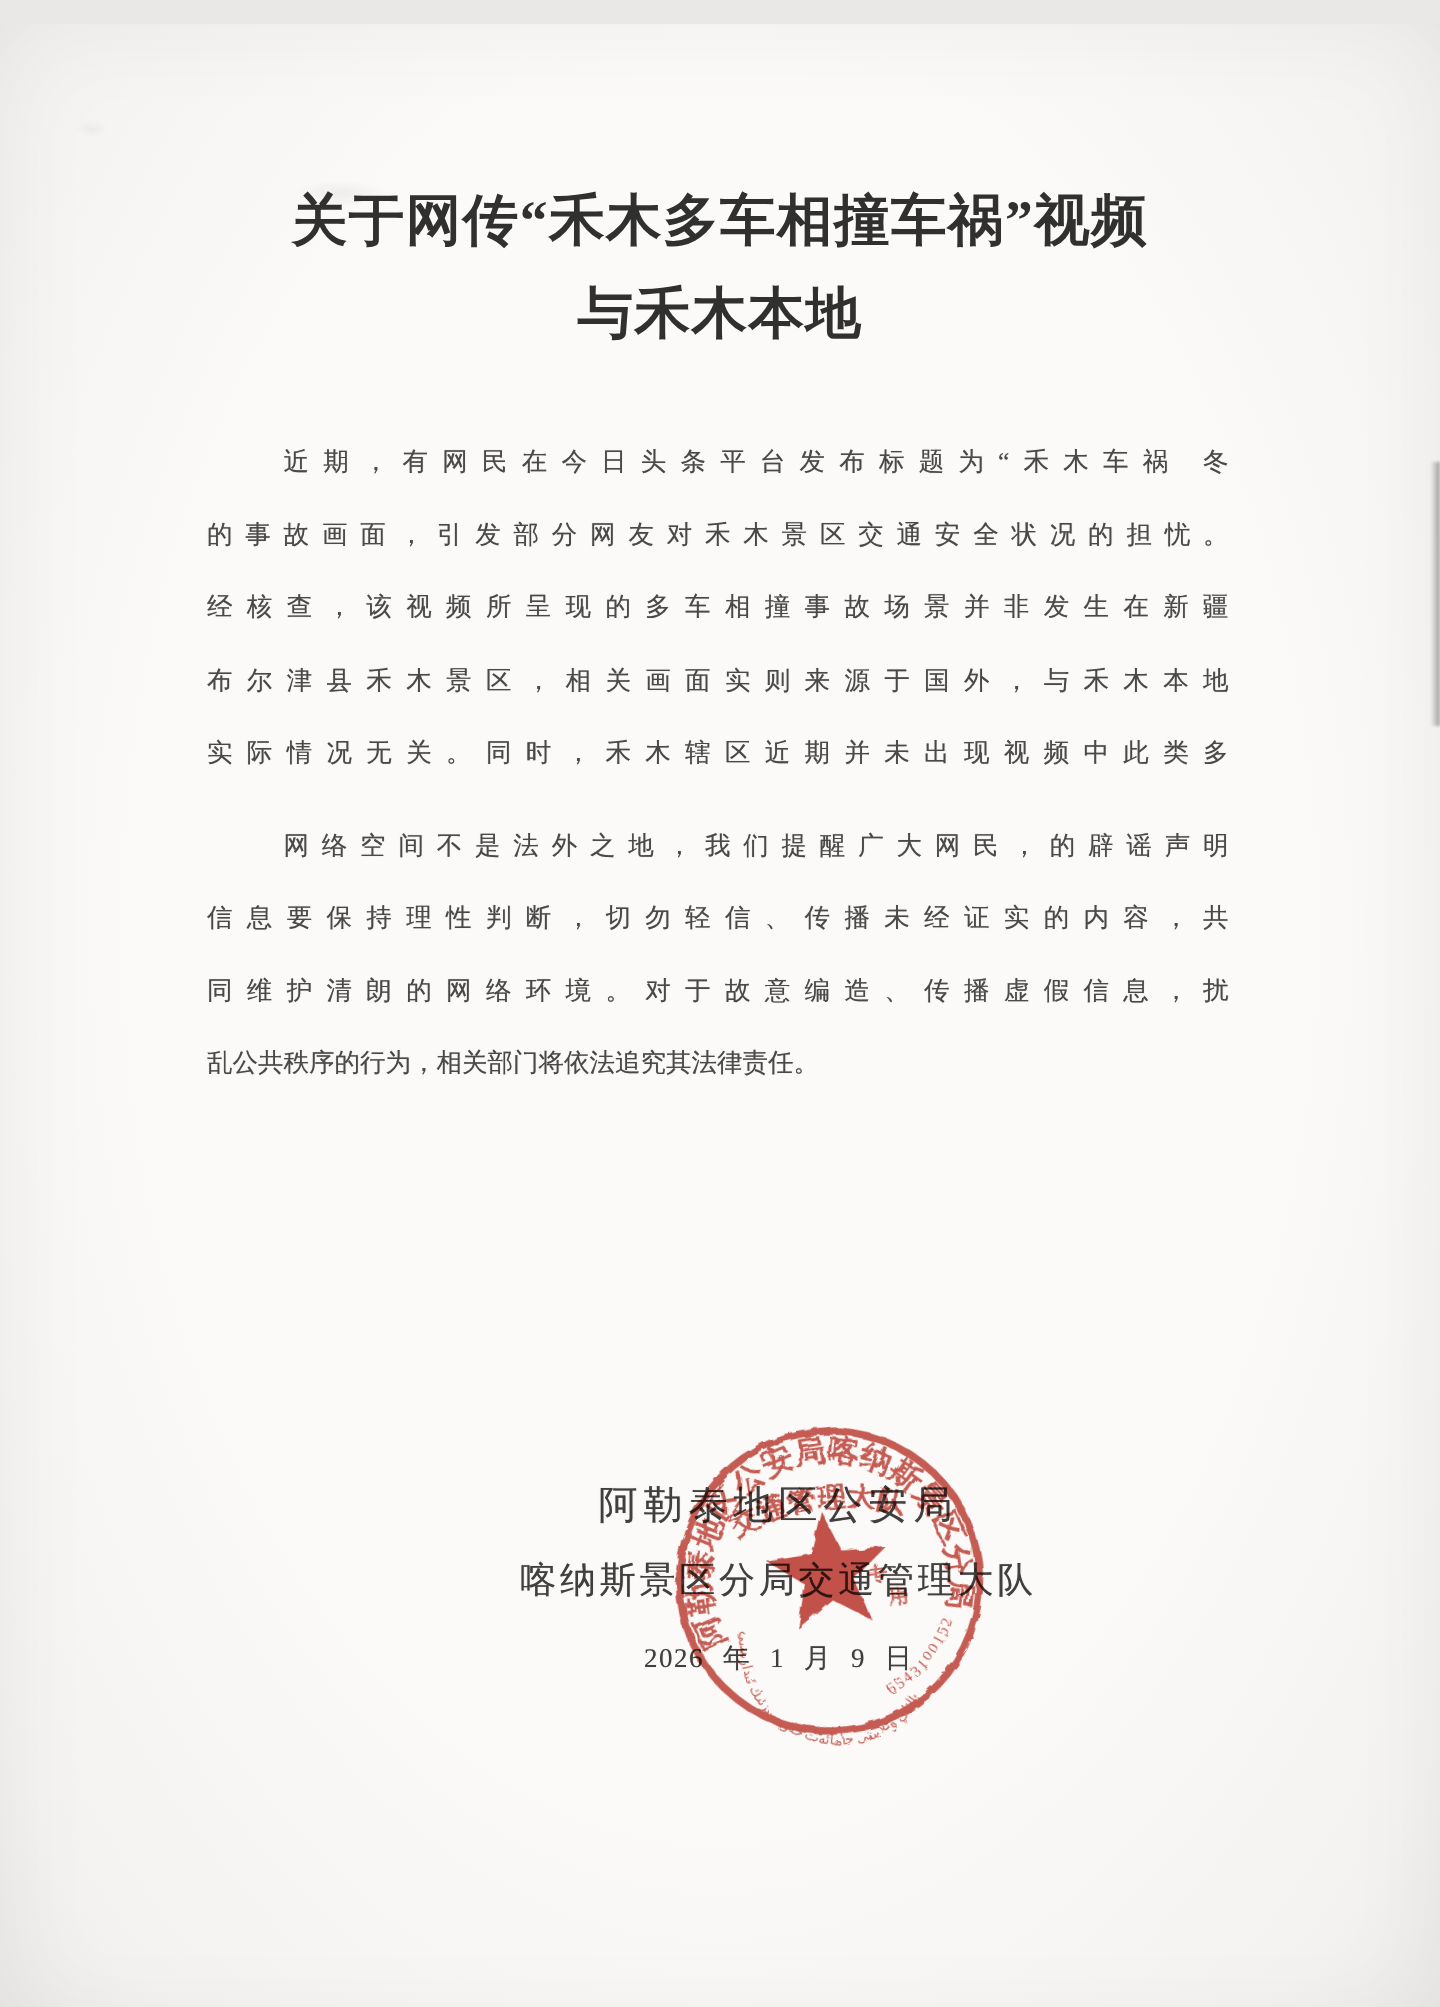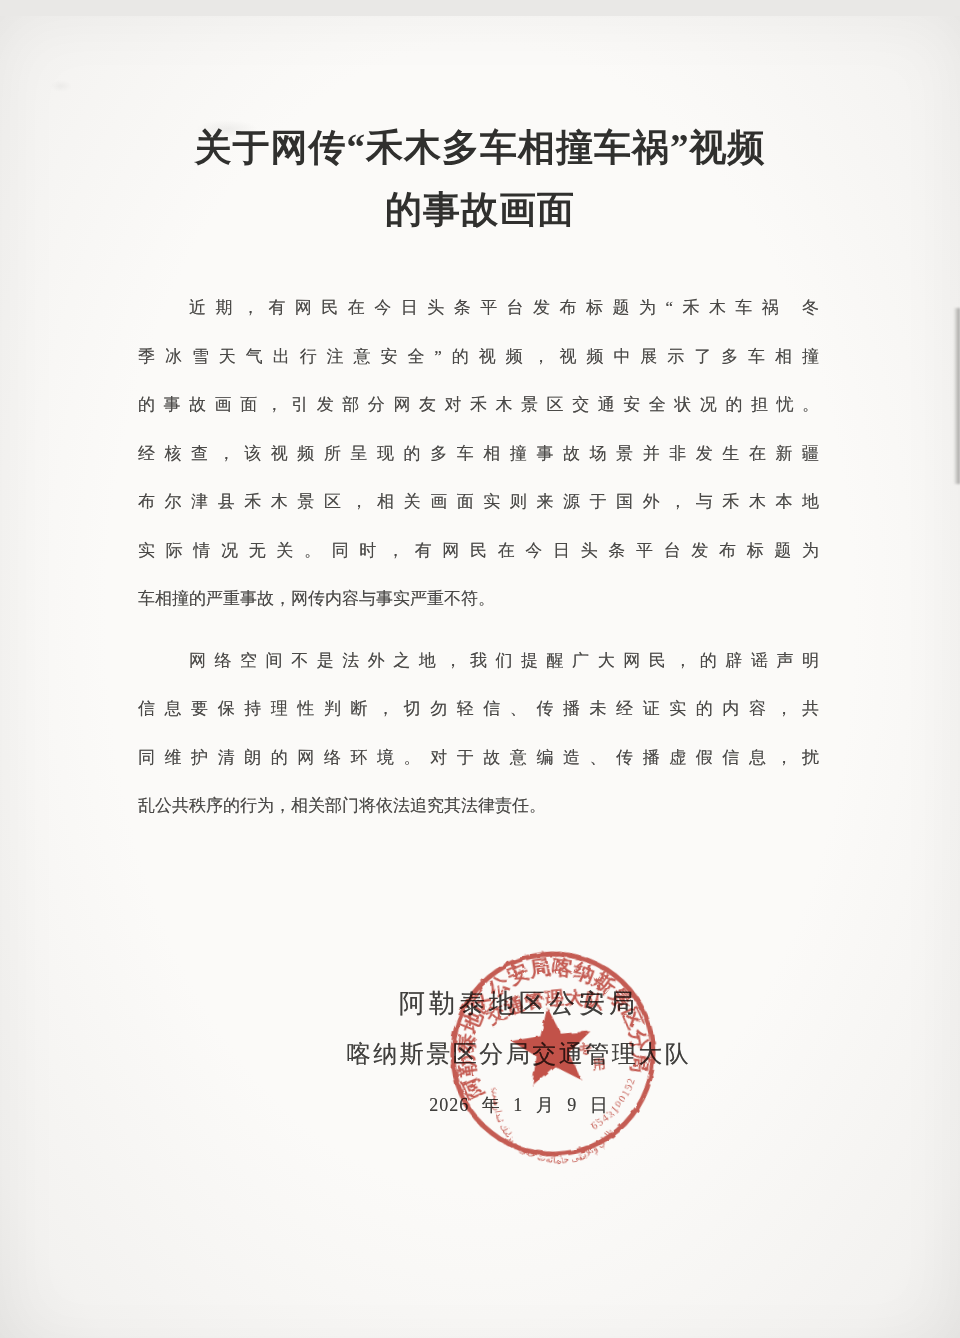--- a/index.html
+++ b/index.html
@@ -54,32 +54,30 @@
 <body>
 
 <div class="page">
 
   <div class="smudge smudge-a"></div>
   <div class="smudge smudge-b"></div>
   <div class="edge-artifact"></div>
 
   <div class="title">
     <div class="title-line">关于网传“禾木多车相撞车祸”视频</div>
-    <div class="title-line">的事故画面</div>
+    <div class="title-line">与禾木本地</div>
   </div>
 
   <div class="body-text">
     <div class="para">
       <div class="line just indent">近期，有网民在今日头条平台发布标题为“禾木车祸 冬</div>
-      <div class="line just">季冰雪天气出行注意安全”的视频，视频中展示了多车相撞</div>
       <div class="line just">的事故画面，引发部分网友对禾木景区交通安全状况的担忧。</div>
       <div class="line just">经核查，该视频所呈现的多车相撞事故场景并非发生在新疆</div>
       <div class="line just">布尔津县禾木景区，相关画面实则来源于国外，与禾木本地</div>
-      <div class="line just">实际情况无关。同时，有网民在今日头条平台发布标题为</div>
-      <div class="line">车相撞的严重事故，网传内容与事实严重不符。</div>
+      <div class="line just">实际情况无关。同时，禾木辖区近期并未出现视频中此类多</div>
     </div>
     <div class="para para2">
       <div class="line just indent">网络空间不是法外之地，我们提醒广大网民，的辟谣声明</div>
       <div class="line just">信息要保持理性判断，切勿轻信、传播未经证实的内容，共</div>
       <div class="line just">同维护清朗的网络环境。对于故意编造、传播虚假信息，扰</div>
       <div class="line">乱公共秩序的行为，相关部门将依法追究其法律责任。</div>
     </div>
   </div>
 
   <div class="signature">

